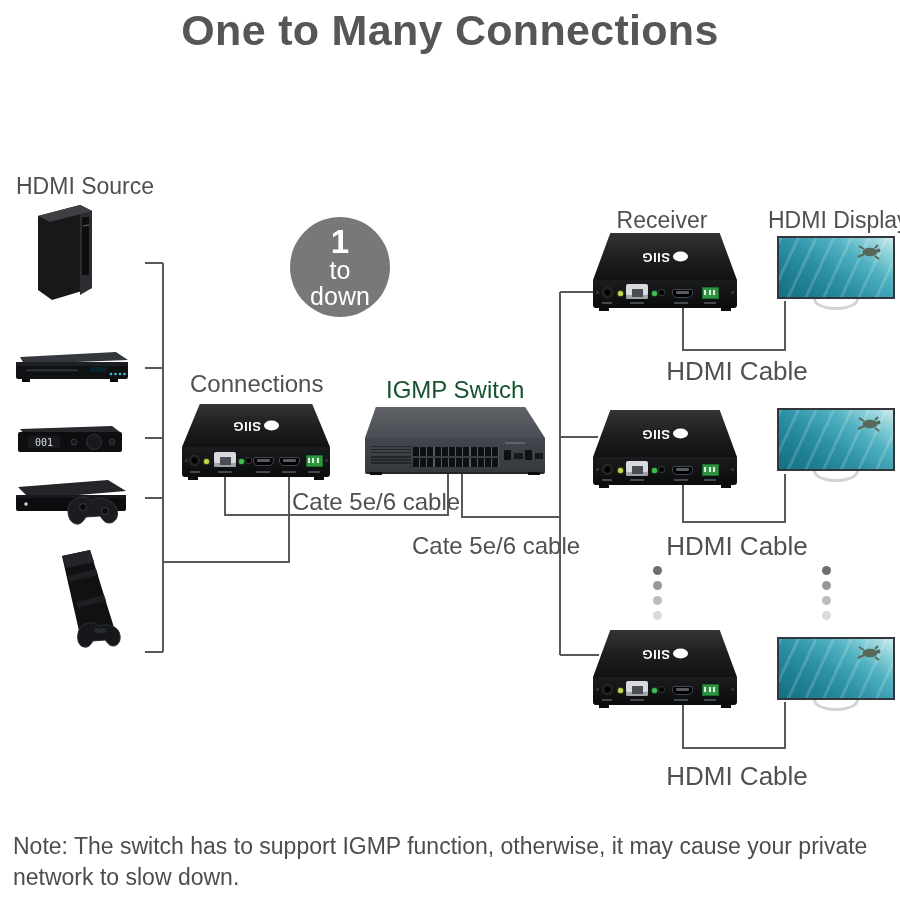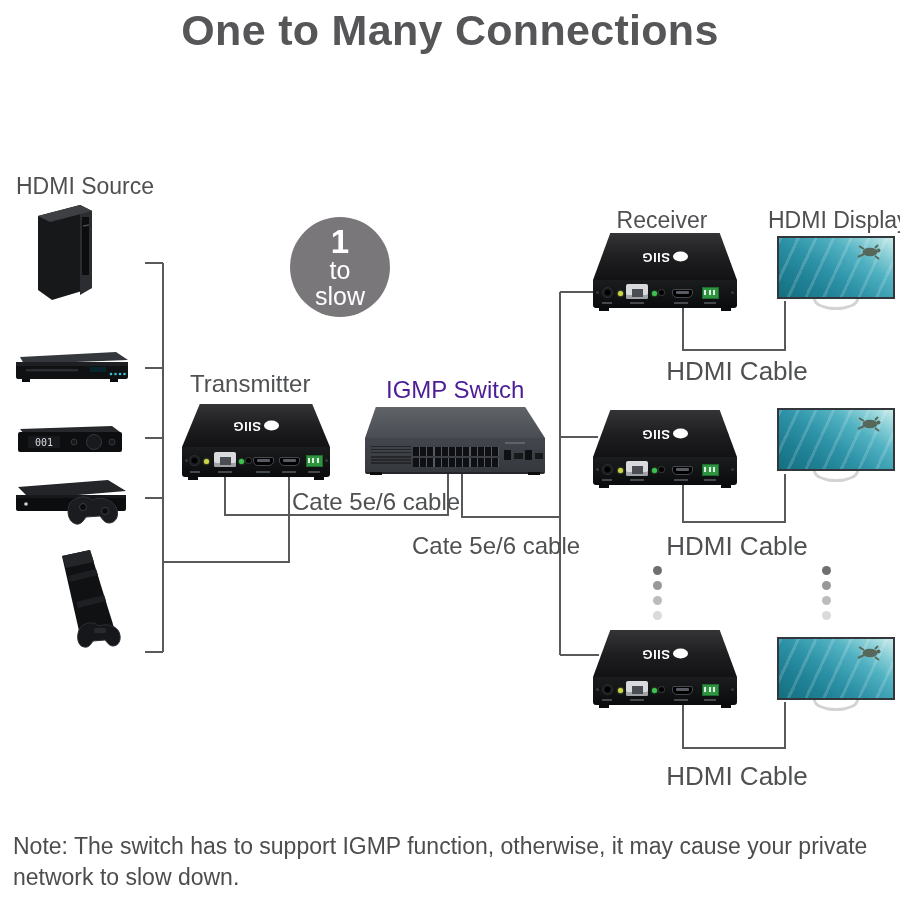--- a/index.html
+++ b/index.html
@@ -111,34 +111,34 @@
       <path d="M560,292 H593 M560,437 H598 M560,655 H599"></path>
       <path d="M683,308 V350 H785 V301"></path>
       <path d="M683,485 V522 H785 V474"></path>
       <path d="M683,705 V748 H785 V702"></path>
     </g>
   </svg>
 
   <div class="title">One to Many Connections</div>
 
   <div class="lbl" style="left:16px;top:164px;margin-top:9px;">HDMI Source</div>
-  <div class="lbl" style="left:190px;top:370px;font-size:24px;">Transmitter</div>
-  <div class="lbl accent" style="left:386px;top:376px;font-size:24px;color:#4c1d95;">IGMP Switch</div>
+  <div class="lbl" style="left:190px;top:370px;font-size:24px;">Connections</div>
+  <div class="lbl accent" style="left:386px;top:376px;font-size:24px;color:#14532d;">IGMP Switch</div>
   <div class="lbl center" style="left:590px;top:207px;width:144px;">Receiver</div>
   <div class="lbl center" style="left:768px;top:207px;width:132px;">HDMI Display</div>
   <div class="lbl" style="left:292px;top:488px;font-size:24px;">Cate 5e/6 cable</div>
   <div class="lbl" style="left:412px;top:532px;font-size:24px;">Cate 5e/6 cable</div>
   <div class="lbl center" style="left:637px;top:356px;width:200px;font-size:26px;">HDMI Cable</div>
   <div class="lbl center" style="left:637px;top:531px;width:200px;font-size:26px;">HDMI Cable</div>
   <div class="lbl center" style="left:637px;top:761px;width:200px;font-size:26px;">HDMI Cable</div>
 
   <div class="badge">
     <span class="b1">1</span>
     <span class="b2">to</span>
-    <span class="b3">slow</span>
+    <span class="b3">down</span>
   </div>
 
   <svg class="abs" style="left:26px;top:202px;" width="88" height="100" viewBox="0 0 88 100">
     <polygon points="12,14 54,3 66,9 66,86 26,98 12,88" fill="#17181a"></polygon>
     <polygon points="54,3 66,9 66,86 54,93" fill="#2b2d30"></polygon>
     <polygon points="12,14 54,3 66,9 24,20" fill="#3e4043"></polygon>
     <rect x="56" y="15" width="7" height="58" fill="#0c0d0e"></rect>
     <line x1="57" y1="24" x2="63" y2="23" stroke="#4a4d50" stroke-width="1.5"></line>
   </svg>
 

